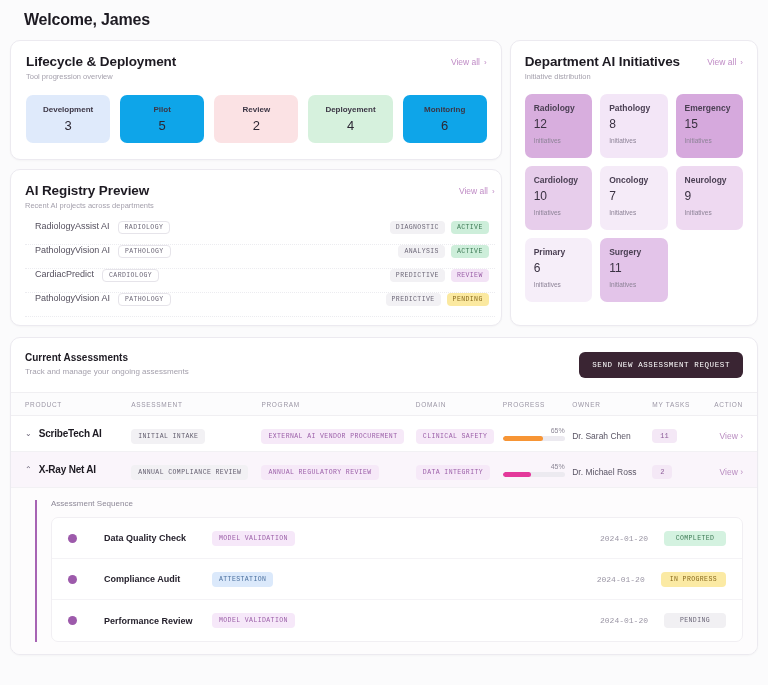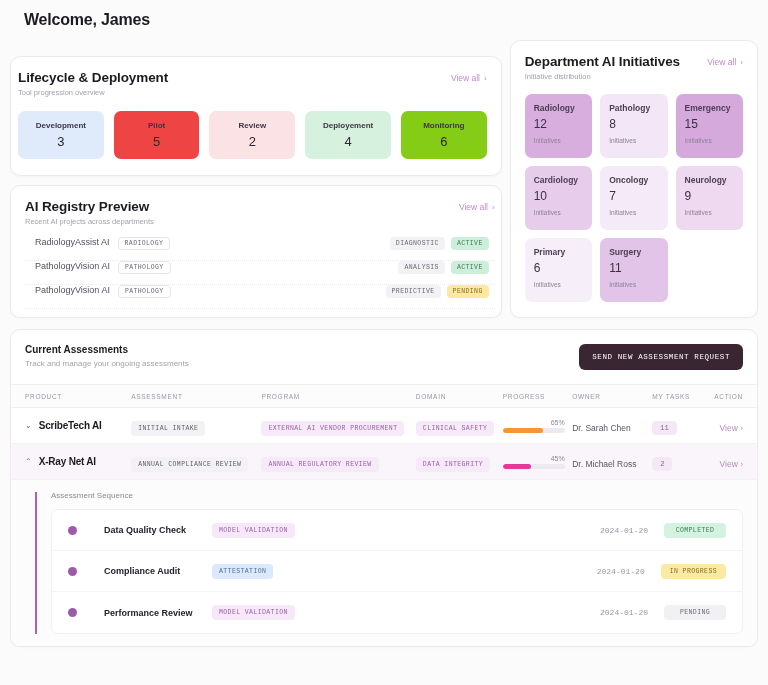--- a/index.html
+++ b/index.html
@@ -54,21 +54,21 @@
     display: flex;
     align-items: center;
     gap: 4px;
     cursor: pointer;
     white-space: nowrap;
     margin-top: 3px;
   }
   .view-all .chev { font-size: 8px; color: #c08cc6; }
 
   
-  .lifecycle { padding: 13px 14px 16px 7px; margin-top: 16px; }
+  .lifecycle { padding: 13px 14px 16px 15px; }
   .stage-row { display: flex; gap: 10px; margin-top: 14px; }
   .stage {
     flex: 1;
     height: 48px;
     border-radius: 7px;
     display: flex;
     flex-direction: column;
     align-items: center;
     justify-content: center;
     gap: 4px;
@@ -287,33 +287,33 @@
           <div class="view-all">
             <span>View all</span>
             <span class="chev">›</span>
           </div>
         </div>
         <div class="stage-row" id="stage-row">
             <div class="stage" style="background: rgb(223, 234, 251);">
               <div class="stage-label">Development</div>
               <div class="stage-count">3</div>
             </div>
-            <div class="stage" style="background: #ef4444;">
+            <div class="stage" style="background: #0ea5e9;">
               <div class="stage-label">Pilot</div>
               <div class="stage-count">5</div>
             </div>
             <div class="stage" style="background: rgb(251, 226, 228);">
               <div class="stage-label">Review</div>
               <div class="stage-count">2</div>
             </div>
             <div class="stage" style="background: rgb(214, 241, 221);">
               <div class="stage-label">Deployement</div>
               <div class="stage-count">4</div>
             </div>
-            <div class="stage" style="background: #84cc16;">
+            <div class="stage" style="background: #0ea5e9;">
               <div class="stage-label">Monitoring</div>
               <div class="stage-count">6</div>
             </div>
           </div>
       </div>
 
       <div class="card registry">
         <div class="card-head">
           <div>
             <div class="card-title">AI Registry Preview</div>
@@ -331,20 +331,27 @@
               <span class="reg-spacer"></span>
               <span class="reg-tag">DIAGNOSTIC</span>
               <span class="reg-status" style="background:#cdeeda;color:#3d7a55">ACTIVE</span>
             </div>
             <div class="reg-row">
               <span class="reg-name">PathologyVision AI</span>
               <span class="reg-dept">PATHOLOGY</span>
               <span class="reg-spacer"></span>
               <span class="reg-tag">ANALYSIS</span>
               <span class="reg-status" style="background:#cdeeda;color:#3d7a55">ACTIVE</span>
+            </div>
+            <div class="reg-row">
+              <span class="reg-name">CardiacPredict</span>
+              <span class="reg-dept">CARDIOLOGY</span>
+              <span class="reg-spacer"></span>
+              <span class="reg-tag">PREDICTIVE</span>
+              <span class="reg-status" style="background:#f3e3f6;color:#9b5fa8">REVIEW</span>
             </div>
             <div class="reg-row">
               <span class="reg-name">PathologyVision AI</span>
               <span class="reg-dept">PATHOLOGY</span>
               <span class="reg-spacer"></span>
               <span class="reg-tag">PREDICTIVE</span>
               <span class="reg-status" style="background:#fbe9a0;color:#8a6b1e">PENDING</span>
             </div>
           </div>
       </div>

